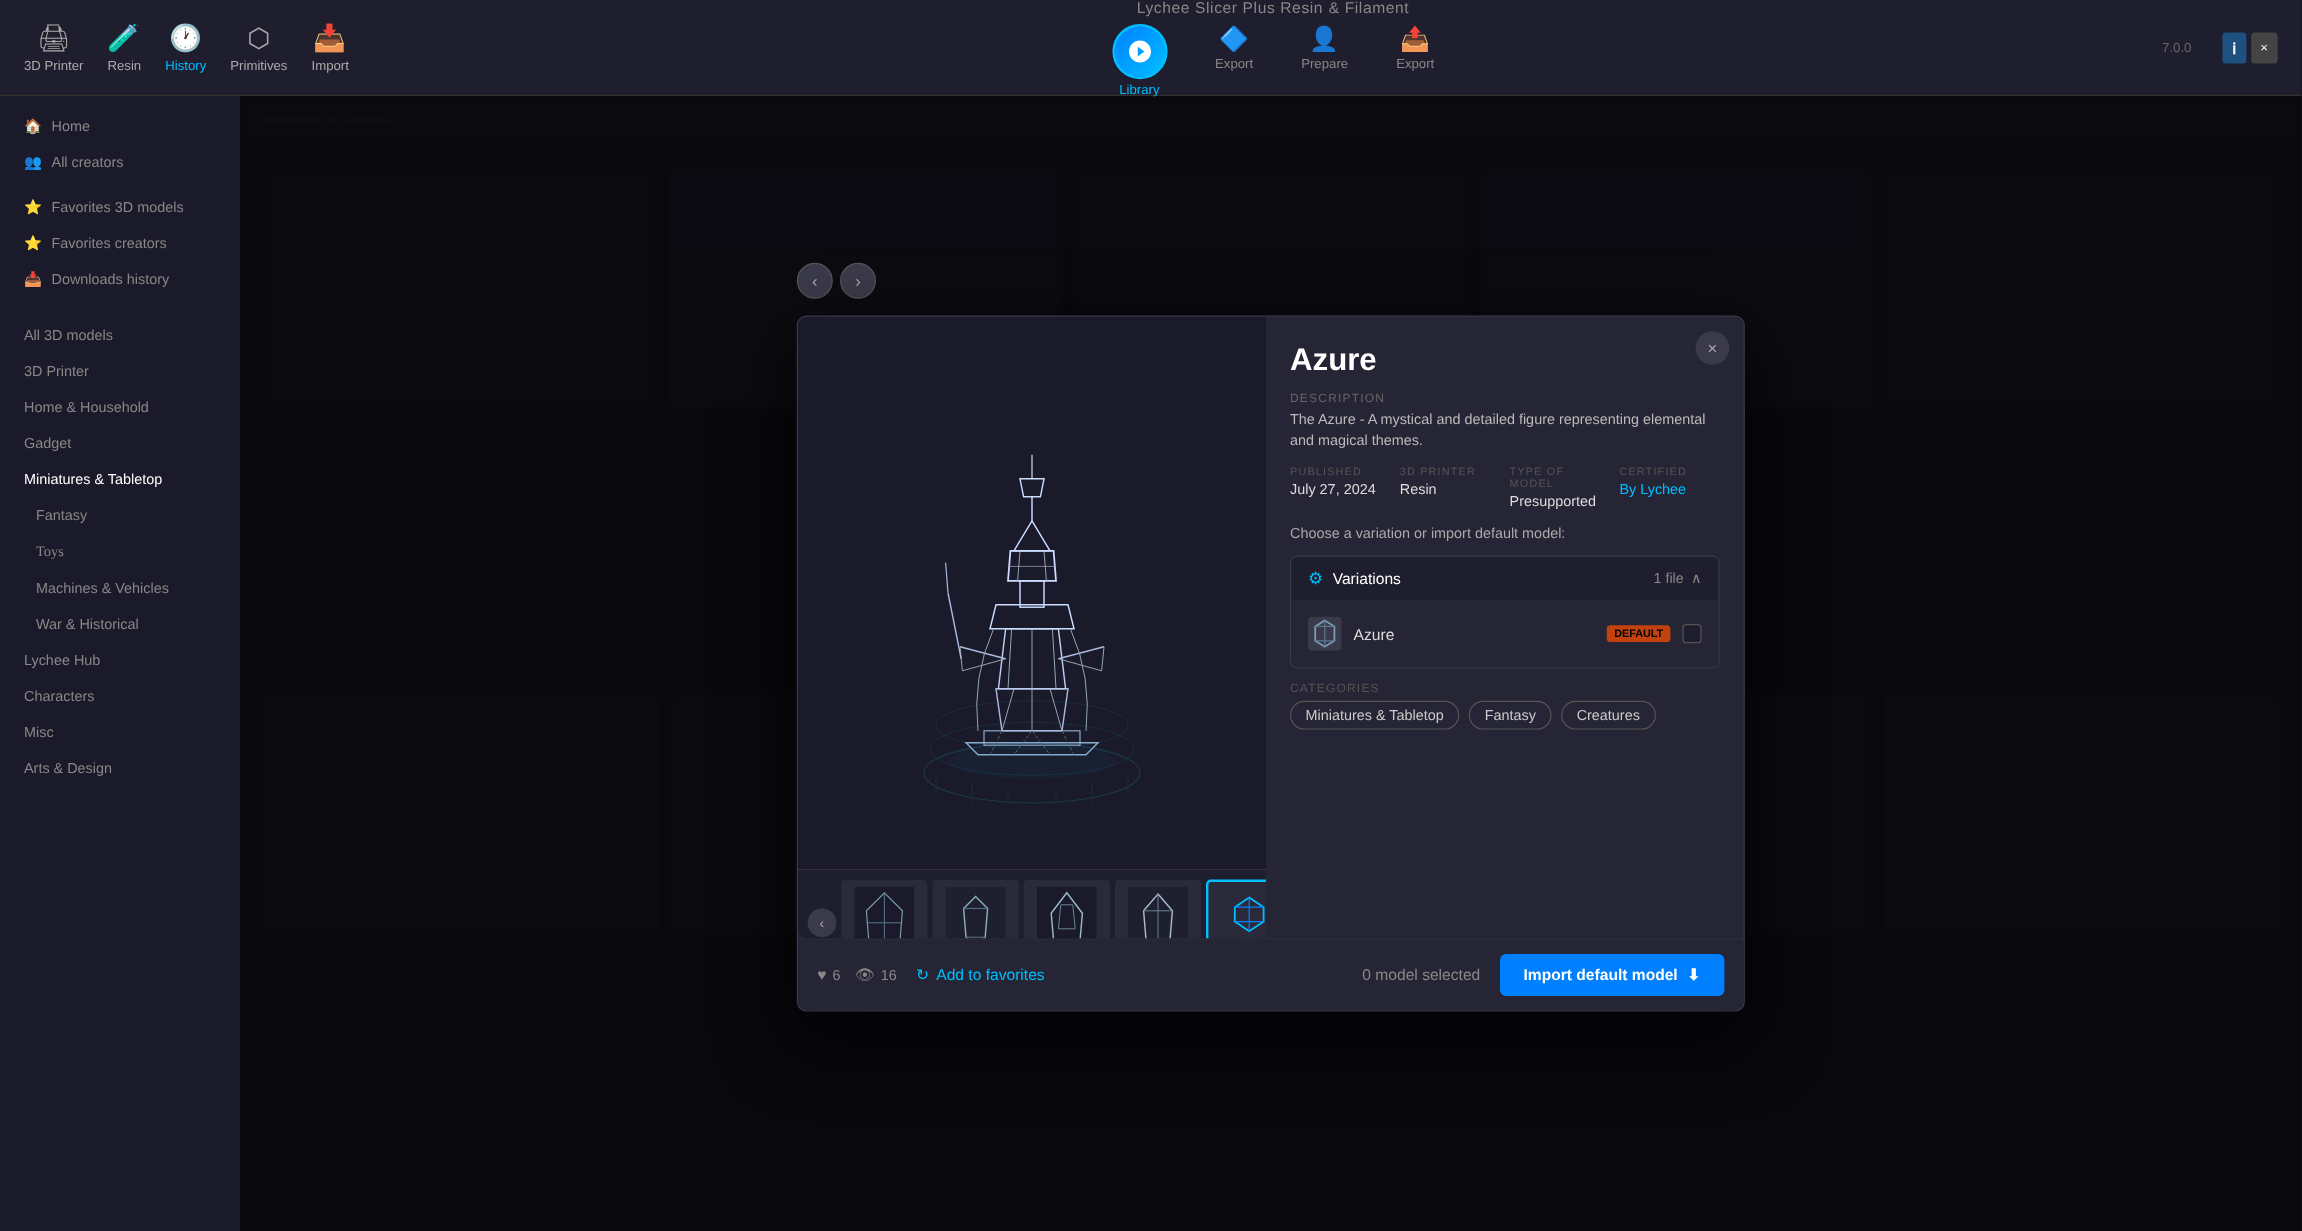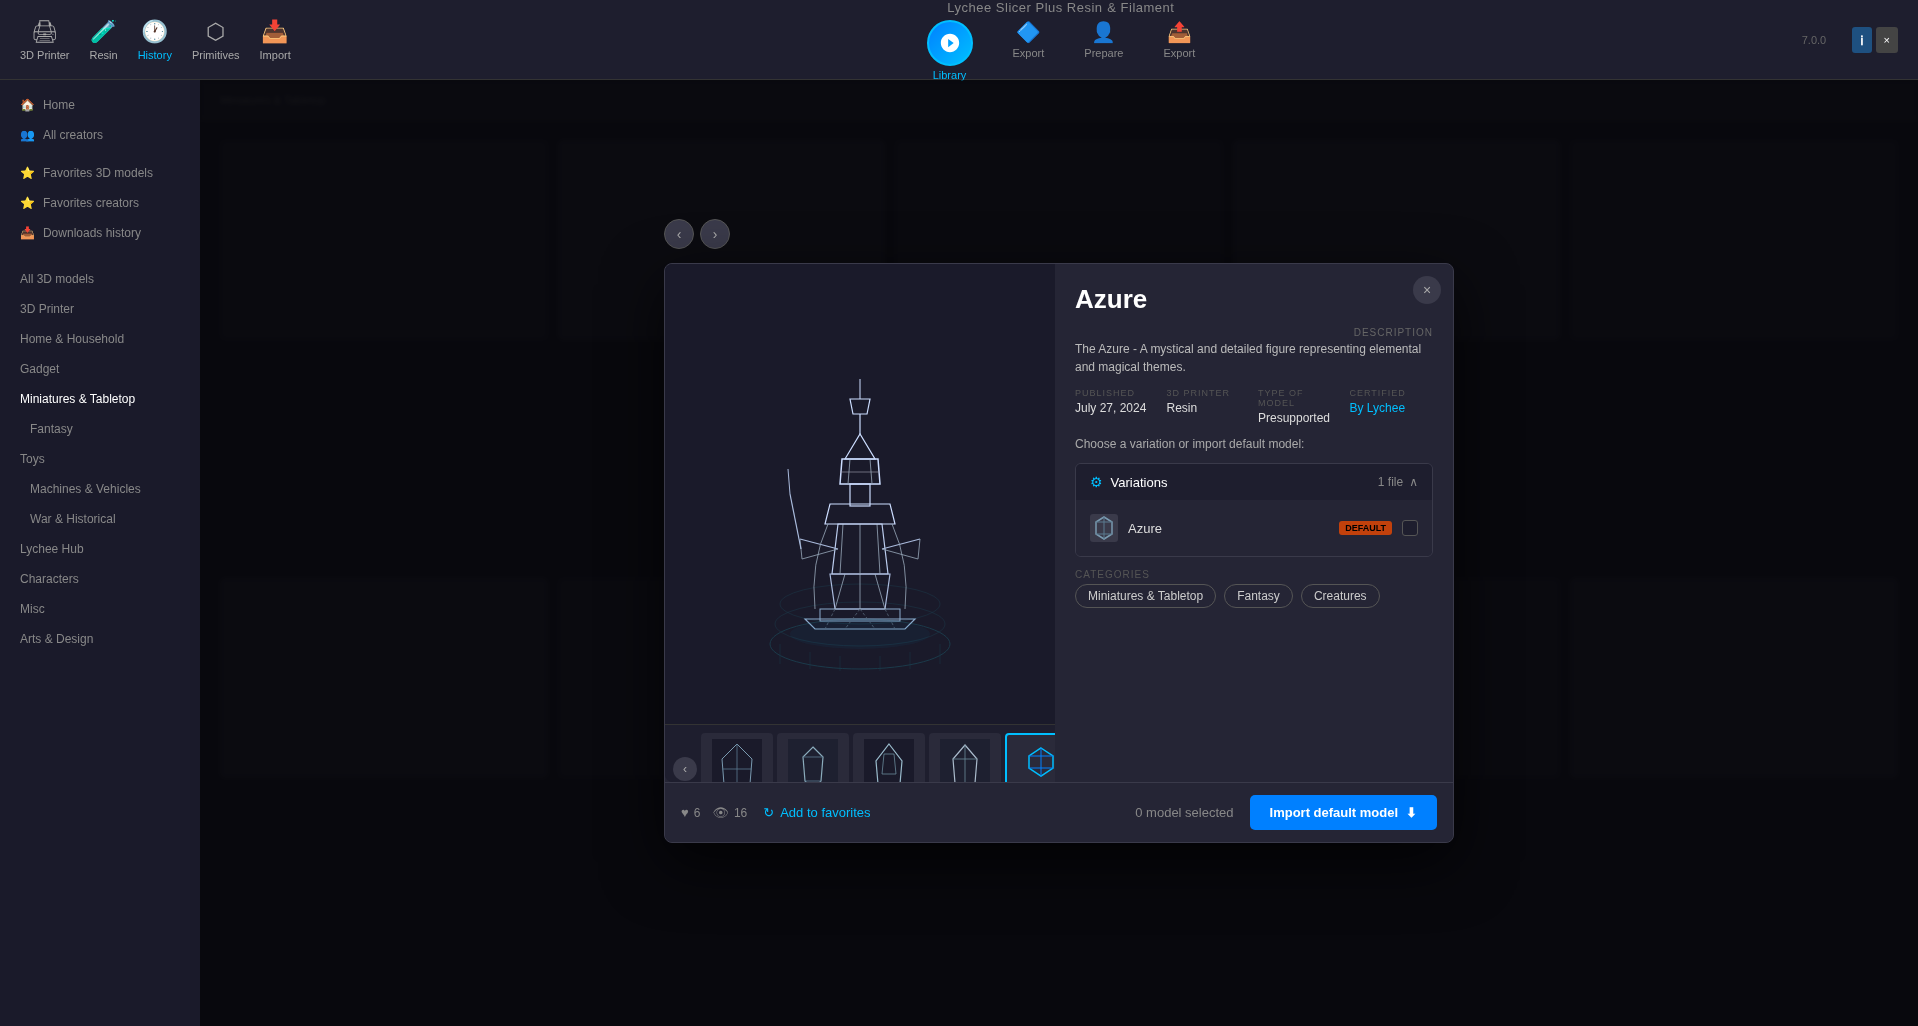--- a/index.html
+++ b/index.html
@@ -304,21 +304,20 @@
       font-weight: bold;
     }
     .creator-name { color: #fff; font-weight: 500; font-size: 13px; }
 
     .desc-label {
       color: #666;
       font-size: 10px;
       text-transform: uppercase;
       letter-spacing: 1px;
       margin-bottom: 2px;
-      text-align: right;
     }
     .desc-text {
       color: #bbb;
       font-size: 12px;
       line-height: 1.5;
     }
 
     .meta-grid {
       display: grid;
       grid-template-columns: repeat(4, 1fr);
@@ -637,21 +636,21 @@
     </div>
     <div class="sidebar-item">
       <span>Gadget</span>
     </div>
     <div class="sidebar-item active">
       <span>Miniatures &amp; Tabletop</span>
     </div>
     <div class="sidebar-item" style="padding-left:30px;">
       <span>Fantasy</span>
     </div>
-    <div class="sidebar-item" style="padding-left:20px;">
+    <div class="sidebar-item" style="padding-left:30px;font-family:Liberation Serif, serif;">
       <span>Toys</span>
     </div>
     <div class="sidebar-item" style="padding-left:30px;">
       <span>Machines &amp; Vehicles</span>
     </div>
     <div class="sidebar-item" style="padding-left:30px;">
       <span>War &amp; Historical</span>
     </div>
     <div class="sidebar-item">
       <span>Lychee Hub</span>

